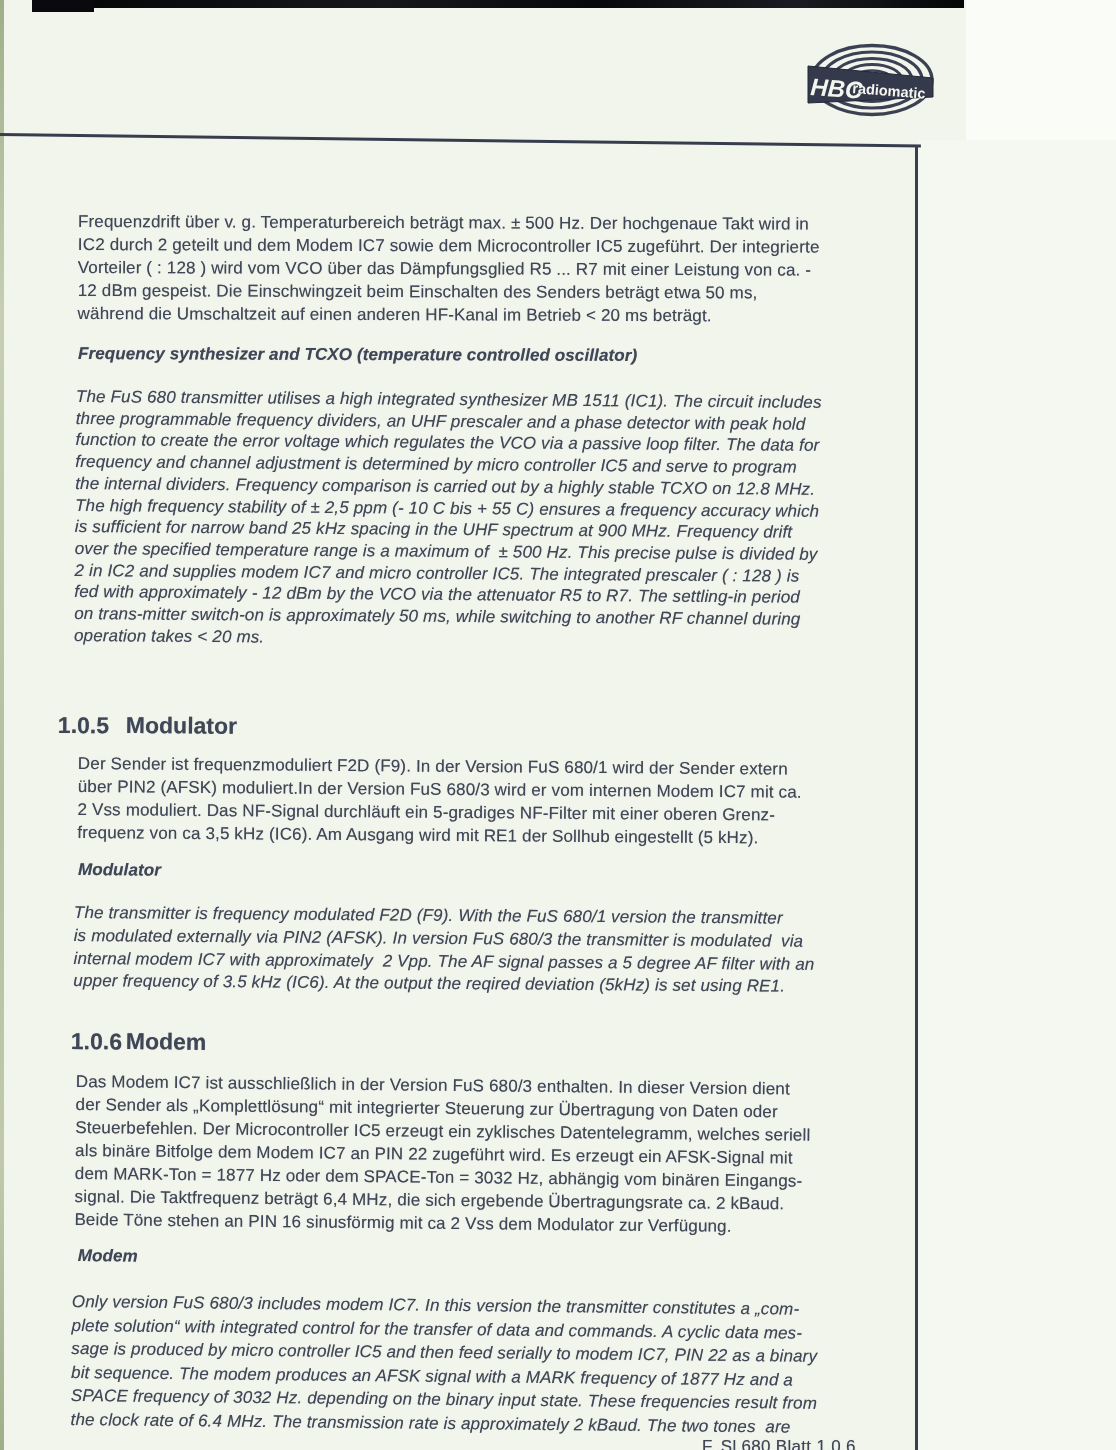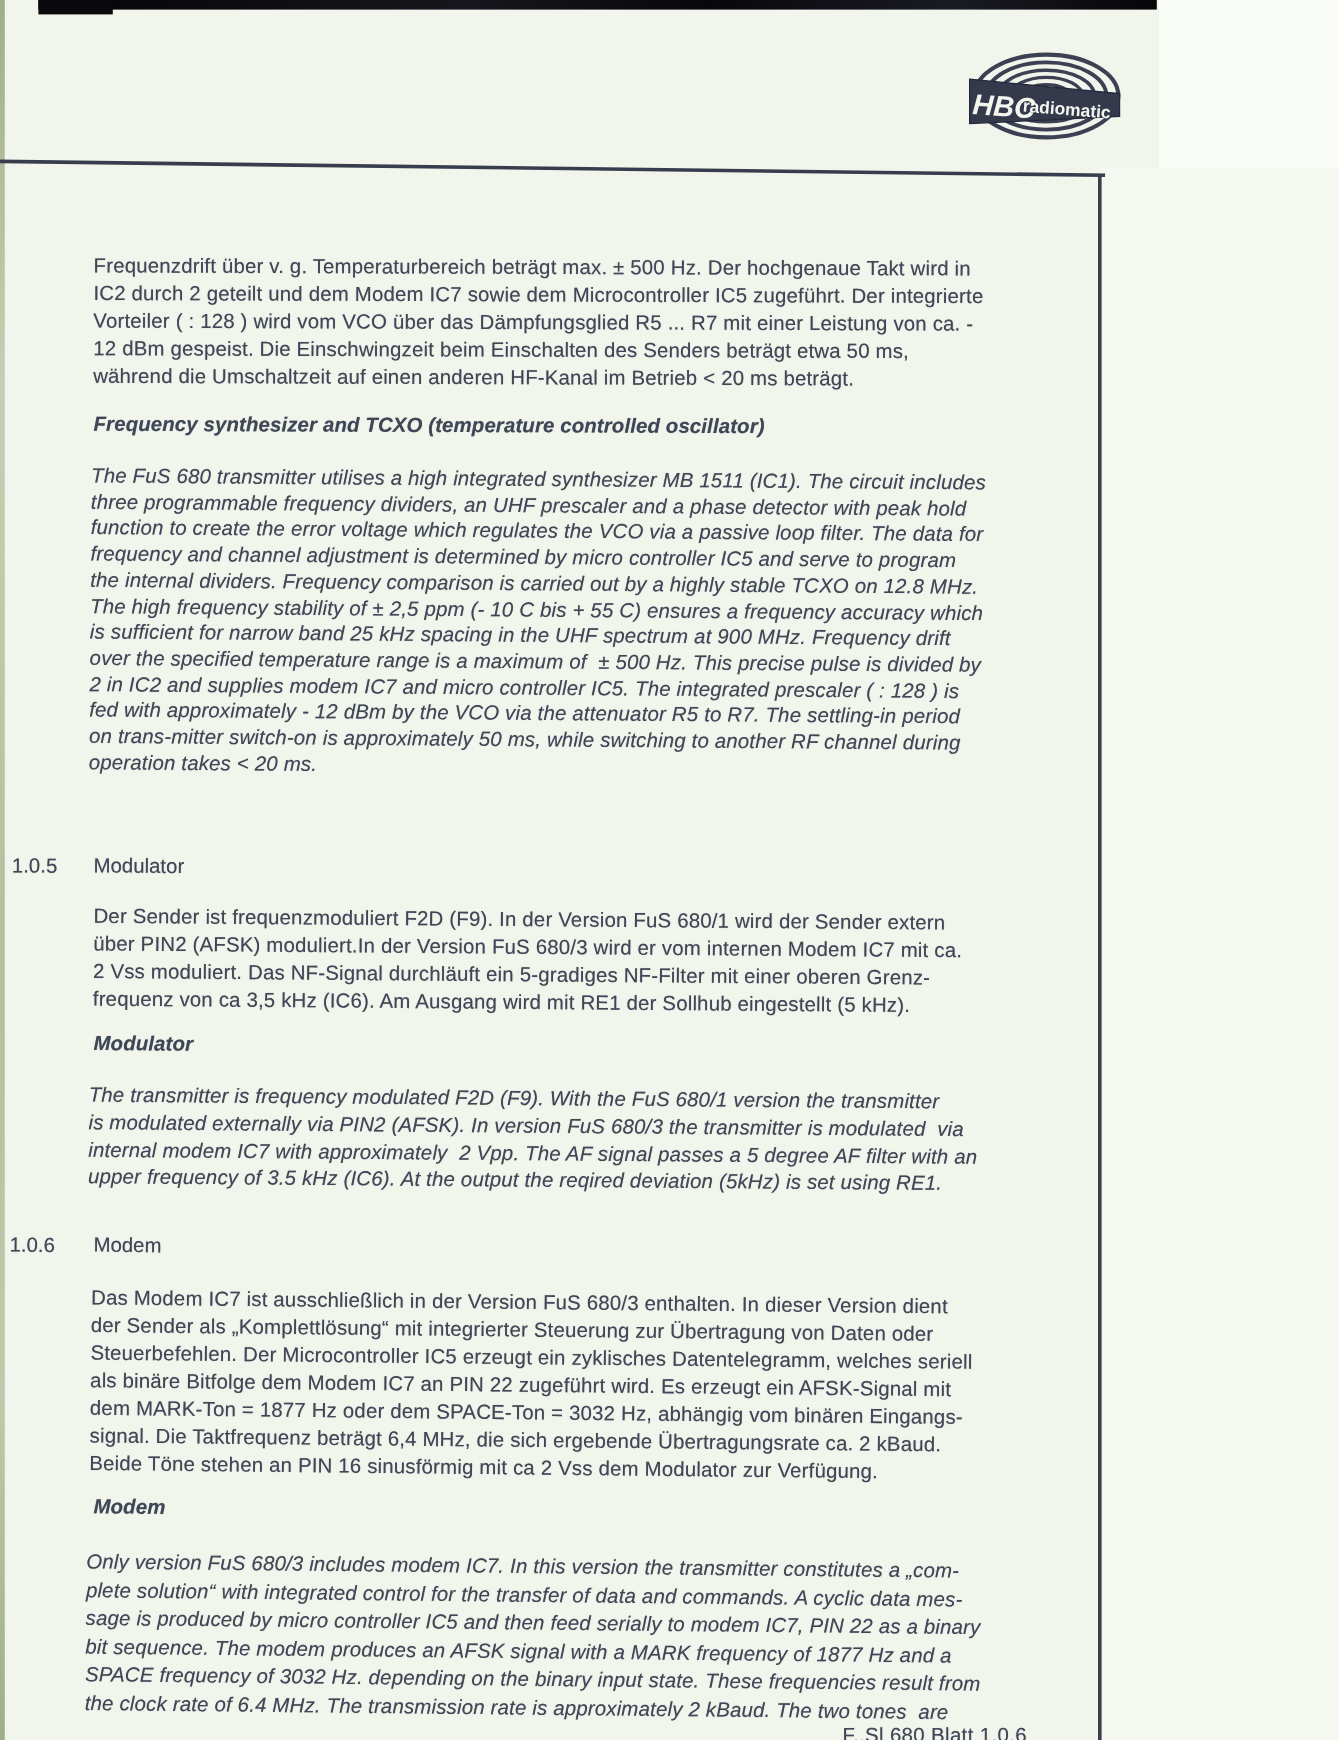--- a/index.html
+++ b/index.html
@@ -21,22 +21,22 @@
   .rule-top{position:absolute;left:0;top:133px;width:921px;height:2.6px;background:#383d4e;
     transform:rotate(0.72deg);transform-origin:0 0;}
   .rule-right{position:absolute;left:915px;top:145px;width:2.5px;height:1305px;background:#3a3f50;}
   
   .tl{white-space:pre;}
   .para{position:absolute;font-size:17px;line-height:23px;letter-spacing:.15px;
     text-shadow:0 0 .7px rgba(63,70,86,.5);}
   .para.en{font-style:italic;}
   .head{position:absolute;margin:0;font-size:17px;font-weight:bold;font-style:italic;
     letter-spacing:.1px;text-shadow:0 0 .7px rgba(63,70,86,.5);white-space:pre;}
-  .secnum,.sectitle{position:absolute;font-size:17px;font-weight:normal;
-    text-shadow:0 0 .7px rgba(63,70,86,.5);white-space:pre;}
+  .secnum,.sectitle{position:absolute;font-size:23px;font-weight:bold;
+    text-shadow:0 0 .7px rgba(63,70,86,.5);white-space:pre;margin-left:48px;}
   .footer-ref{position:absolute;left:702px;top:1437px;font-size:17px;letter-spacing:.3px;
     text-shadow:0 0 .7px rgba(63,70,86,.5);white-space:pre;}
   
   .t1{transform:rotate(.2deg);transform-origin:0 0;}
   .t2{transform:rotate(.45deg);transform-origin:0 0;}
   .t3{transform:rotate(.6deg);transform-origin:0 0;}
   
   .logo{position:absolute;left:806px;top:42px;width:130px;height:78px;}
 </style>
 </head>
@@ -105,21 +105,21 @@
 
   <h3 class="head t2" style="left:78px;top:860px;">Modulator</h3>
 
   <div class="para en t2" style="left:74px;top:902px;line-height:22.8px;">
       <div class="tl">The transmitter is frequency modulated F2D (F9). With the FuS 680/1 version the transmitter</div>
       <div class="tl">is modulated externally via PIN2 (AFSK). In version FuS 680/3 the transmitter is modulated  via</div>
       <div class="tl">internal modem IC7 with approximately  2 Vpp. The AF signal passes a 5 degree AF filter with an</div>
       <div class="tl">upper frequency of 3.5 kHz (IC6). At the output the reqired deviation (5kHz) is set using RE1.</div>
     </div>
 
-  <span class="secnum t3" style="left:8px;top:1028px;">1.0.6</span>
+  <span class="secnum t3" style="left:23px;top:1028px;">1.0.6</span>
   <span class="sectitle t3" style="left:78px;top:1028px;">Modem</span>
 
   <div class="para de t3" style="left:76px;top:1070px;">
       <div class="tl">Das Modem IC7 ist ausschließlich in der Version FuS 680/3 enthalten. In dieser Version dient</div>
       <div class="tl">der Sender als „Komplettlösung“ mit integrierter Steuerung zur Übertragung von Daten oder</div>
       <div class="tl">Steuerbefehlen. Der Microcontroller IC5 erzeugt ein zyklisches Datentelegramm, welches seriell</div>
       <div class="tl">als binäre Bitfolge dem Modem IC7 an PIN 22 zugeführt wird. Es erzeugt ein AFSK-Signal mit</div>
       <div class="tl">dem MARK-Ton = 1877 Hz oder dem SPACE-Ton = 3032 Hz, abhängig vom binären Eingangs-</div>
       <div class="tl">signal. Die Taktfrequenz beträgt 6,4 MHz, die sich ergebende Übertragungsrate ca. 2 kBaud.</div>
       <div class="tl">Beide Töne stehen an PIN 16 sinusförmig mit ca 2 Vss dem Modulator zur Verfügung.</div>

